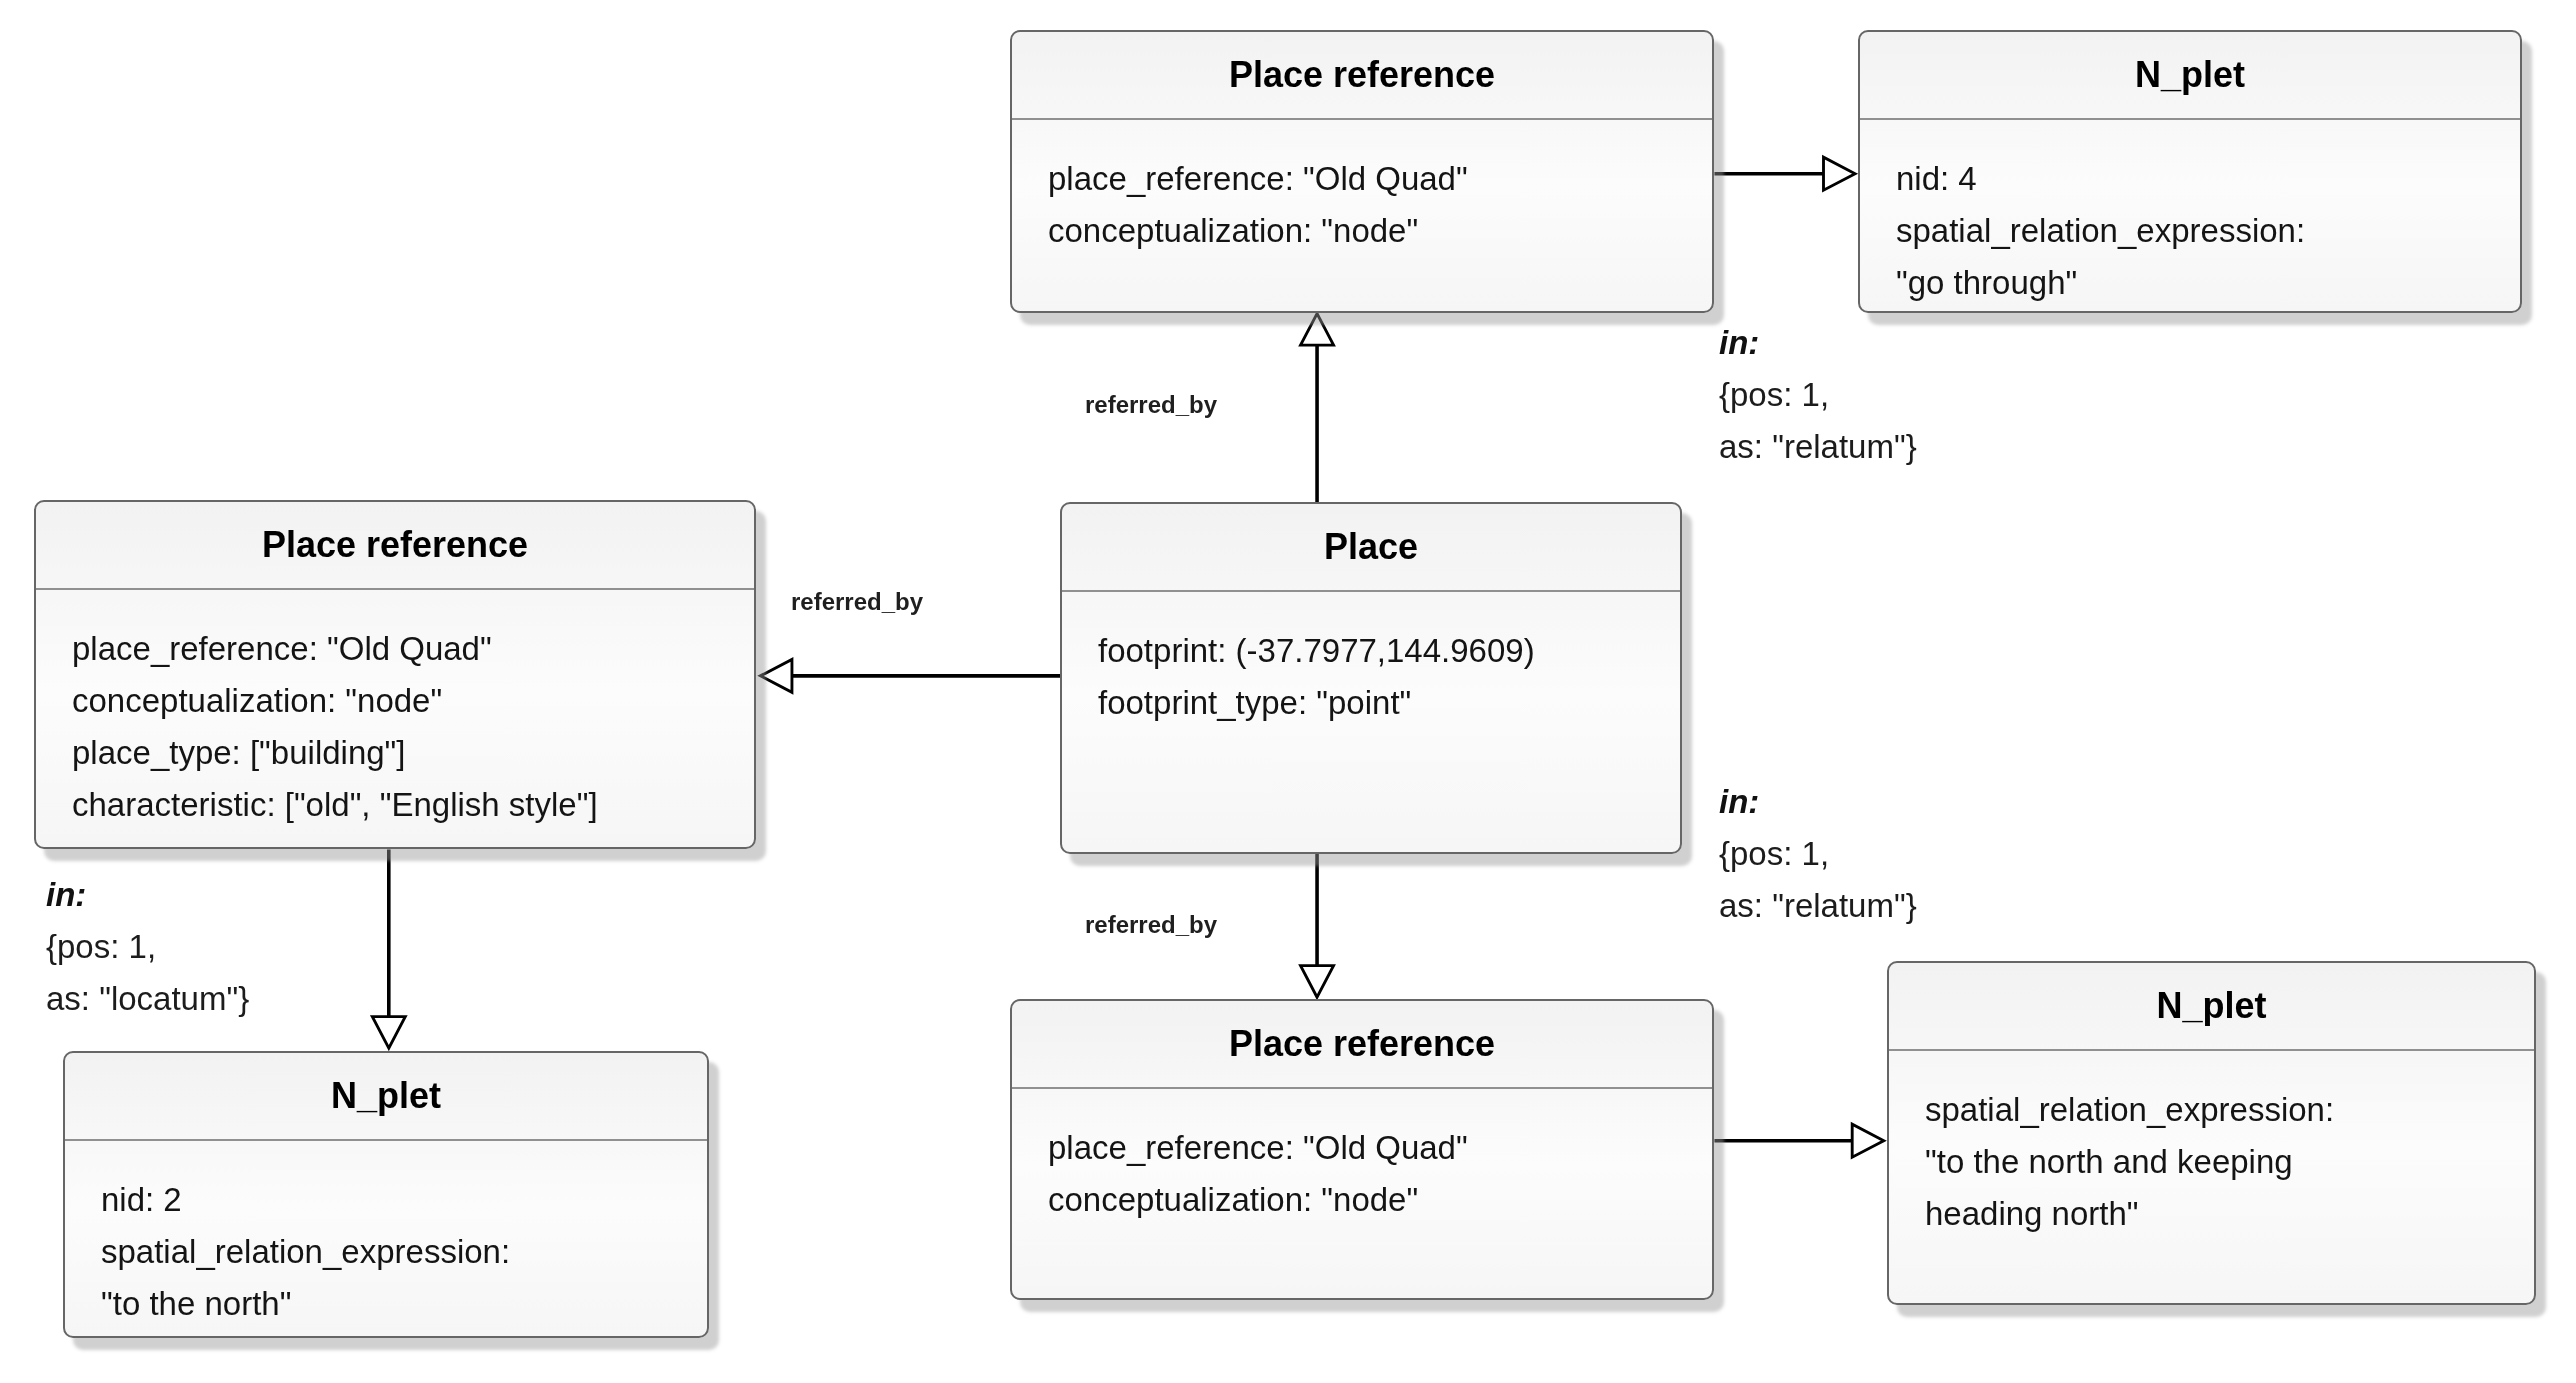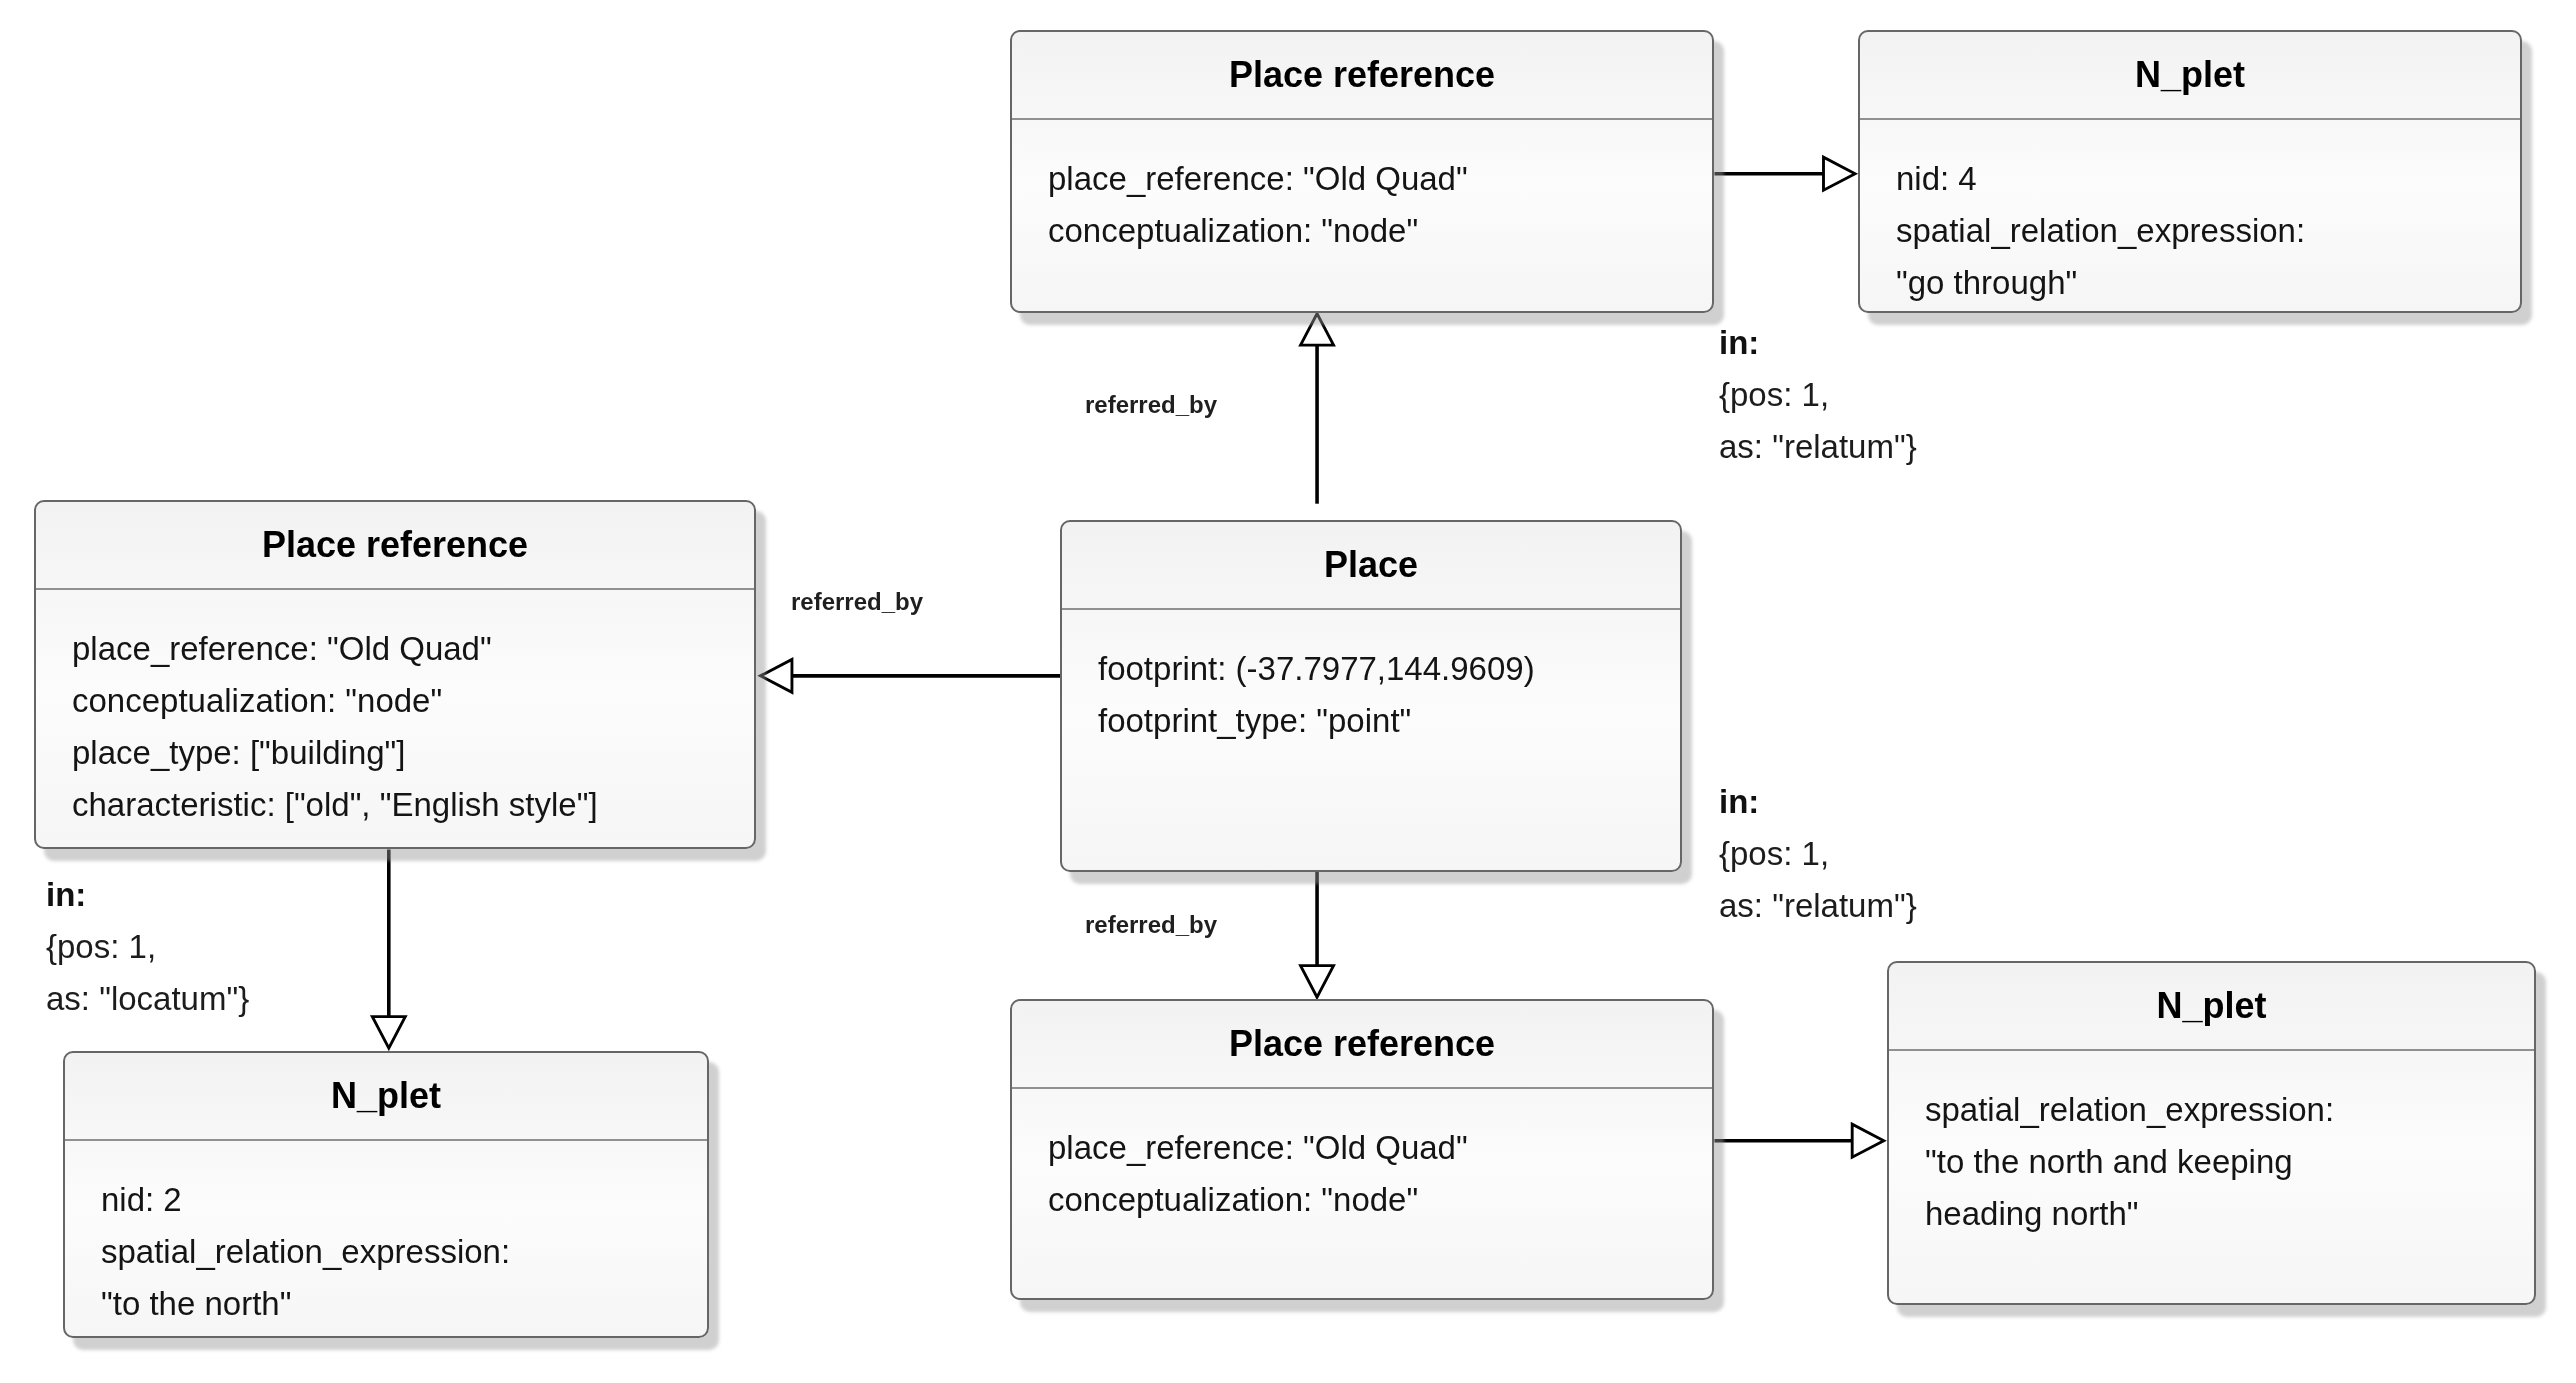--- a/index.html
+++ b/index.html
@@ -44,21 +44,21 @@
     color:#1f1f1f;
     white-space:nowrap;
   }
   .annotation{
     position:absolute;
     font-size:33px;
     line-height:52px;
     color:#1c1c1c;
     white-space:nowrap;
   }
-  .ann-heading{font-weight:bold;color:#111;}
+  .ann-heading{font-weight:bold;color:#111;font-style:italic;}
   svg.edges{position:absolute;left:0;top:0;}
   svg.edges line{stroke:#000;stroke-width:5;}
   svg.edges path{stroke:#000;stroke-width:4;fill:#fff;}
 </style>
 </head>
 <body>
 
 <div class="canvas">
 
   <svg class="edges" width="2576" height="1384" viewBox="0 0 3591 1929">
@@ -108,21 +108,21 @@
   <div class="node" style="left:34px;top:500px;width:722px;height:349px">
     <div class="node-title">Place reference</div>
     <div class="node-body">
       <div>place_reference: "Old Quad"</div>
       <div>conceptualization: "node"</div>
       <div>place_type: ["building"]</div>
       <div>characteristic: ["old", "English style"]</div>
     </div>
   </div>
 
-  <div class="node" style="left:1060px;top:520px;width:622px;height:352px">
+  <div class="node" style="left:1060px;top:502px;width:622px;height:352px">
     <div class="node-title">Place</div>
     <div class="node-body">
       <div>footprint: (-37.7977,144.9609)</div>
       <div>footprint_type: "point"</div>
     </div>
   </div>
 
   <div class="node" style="left:1010px;top:999px;width:704px;height:301px">
     <div class="node-title">Place reference</div>
     <div class="node-body">

